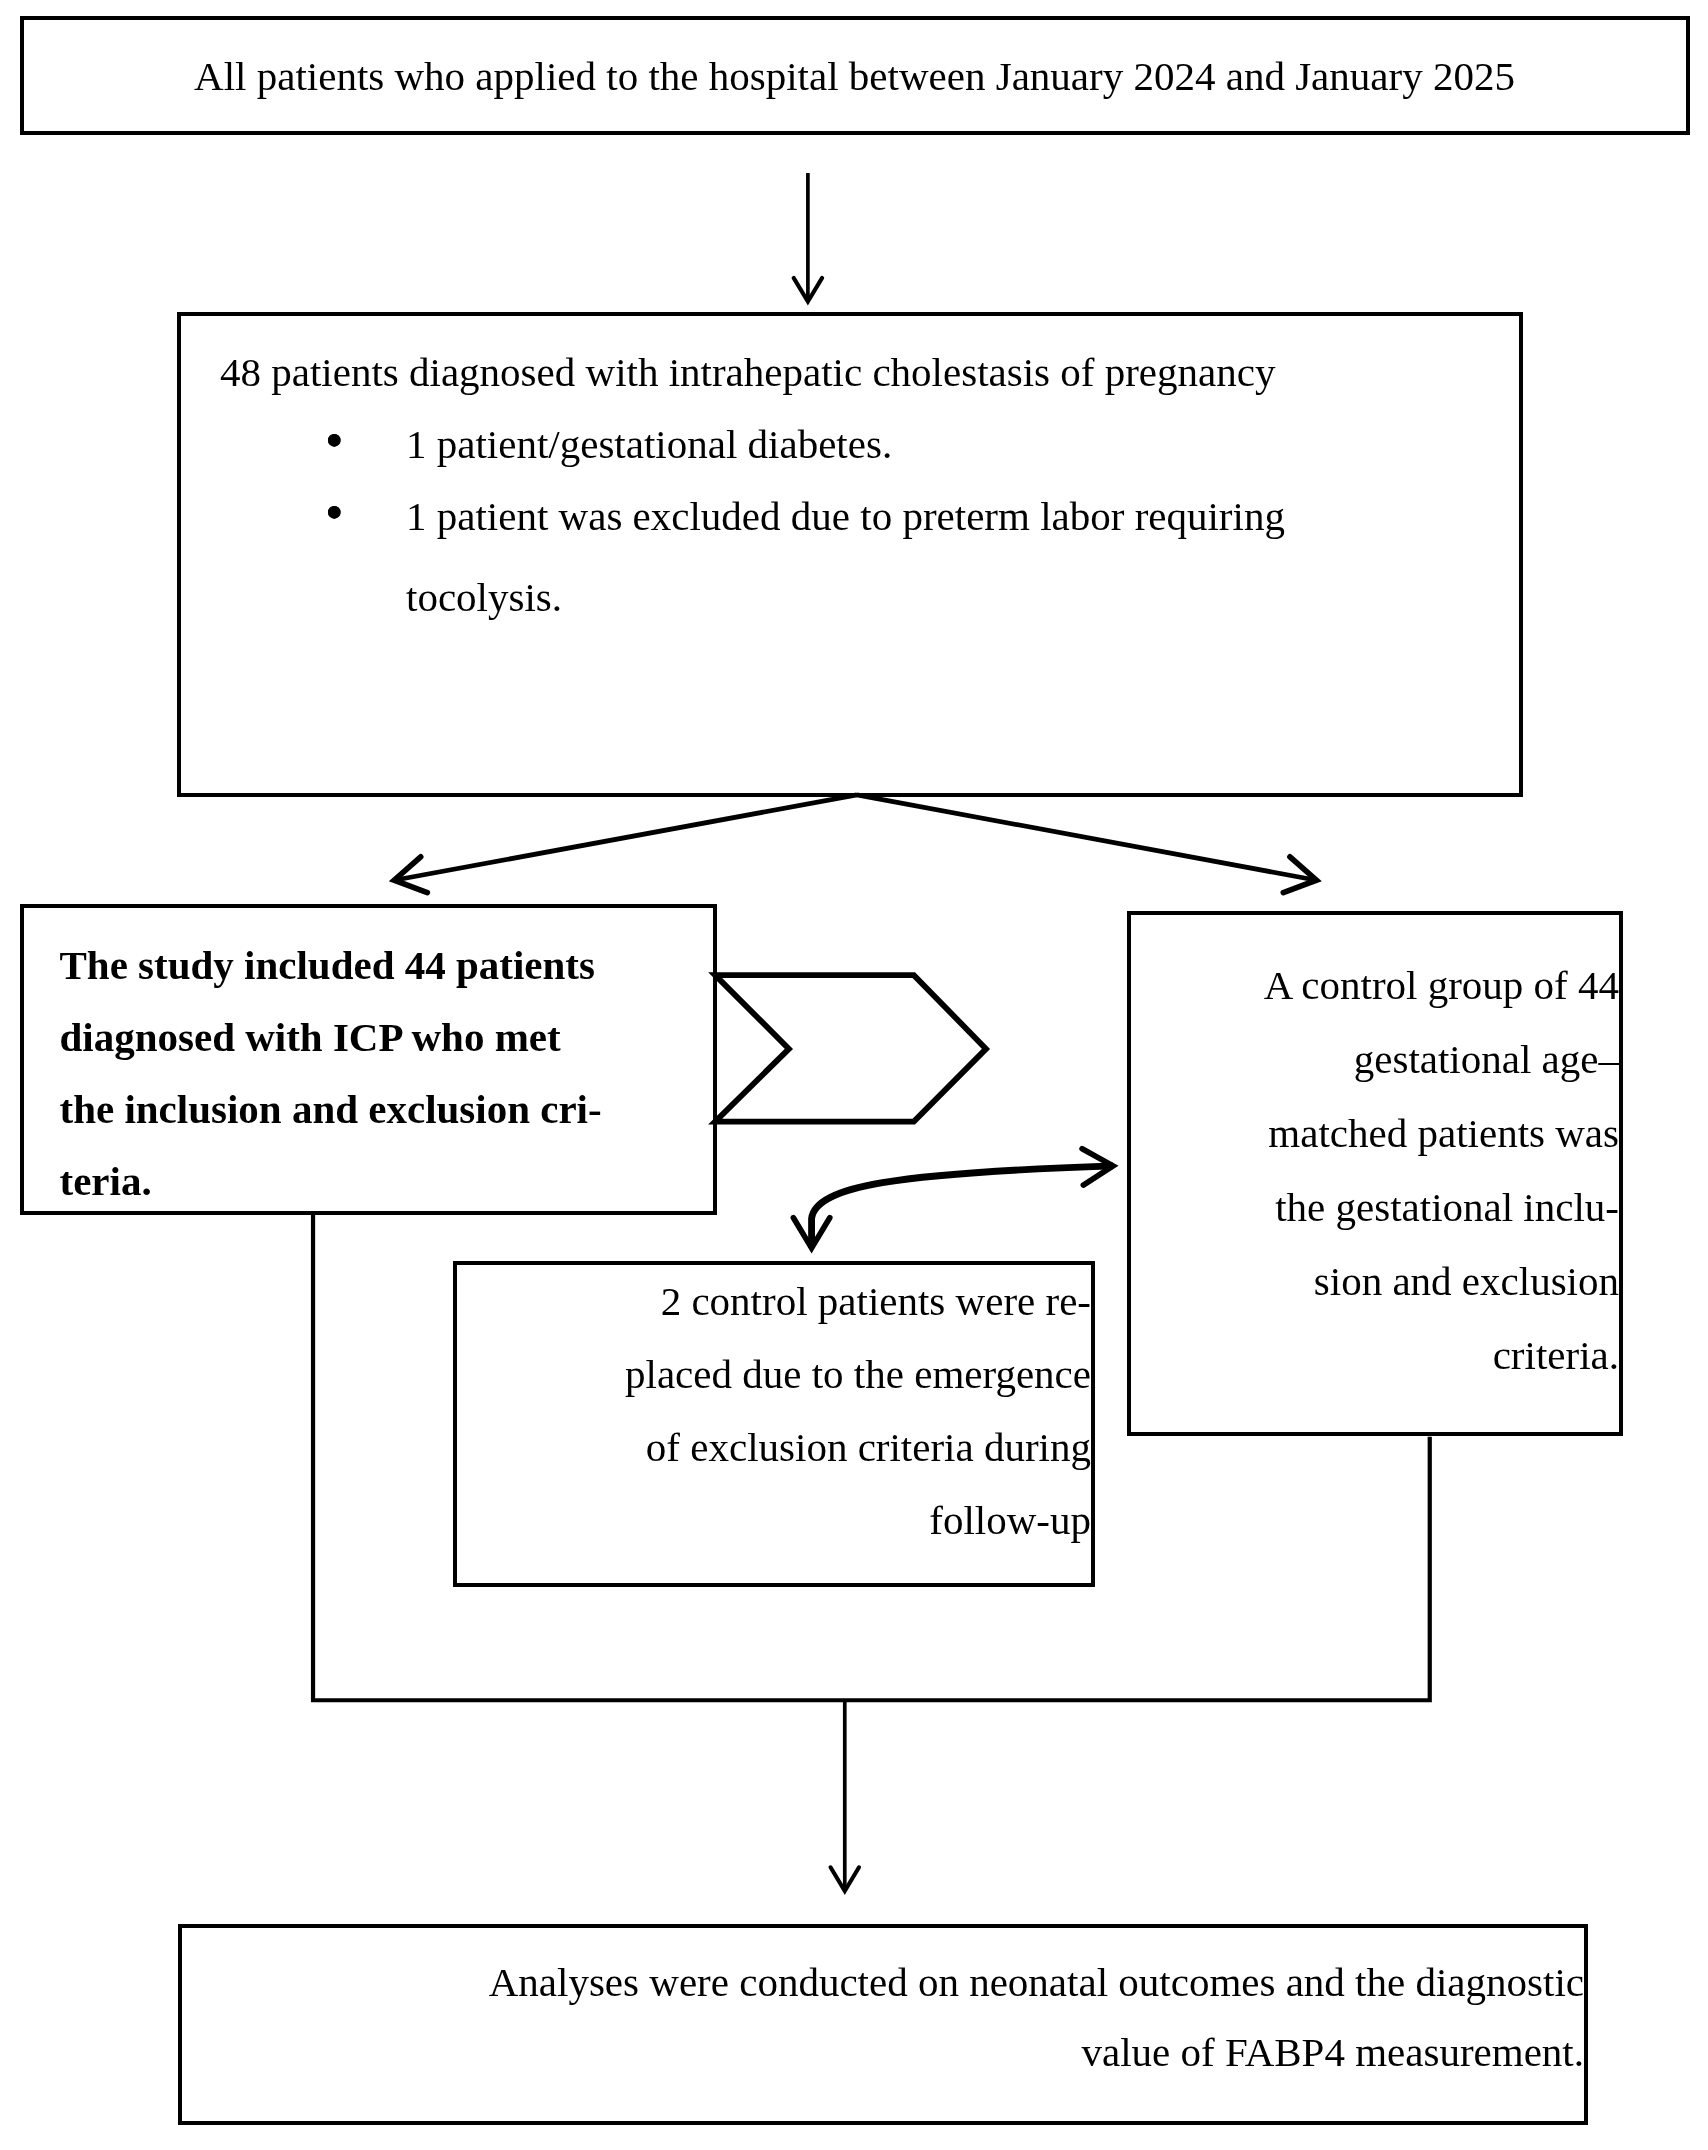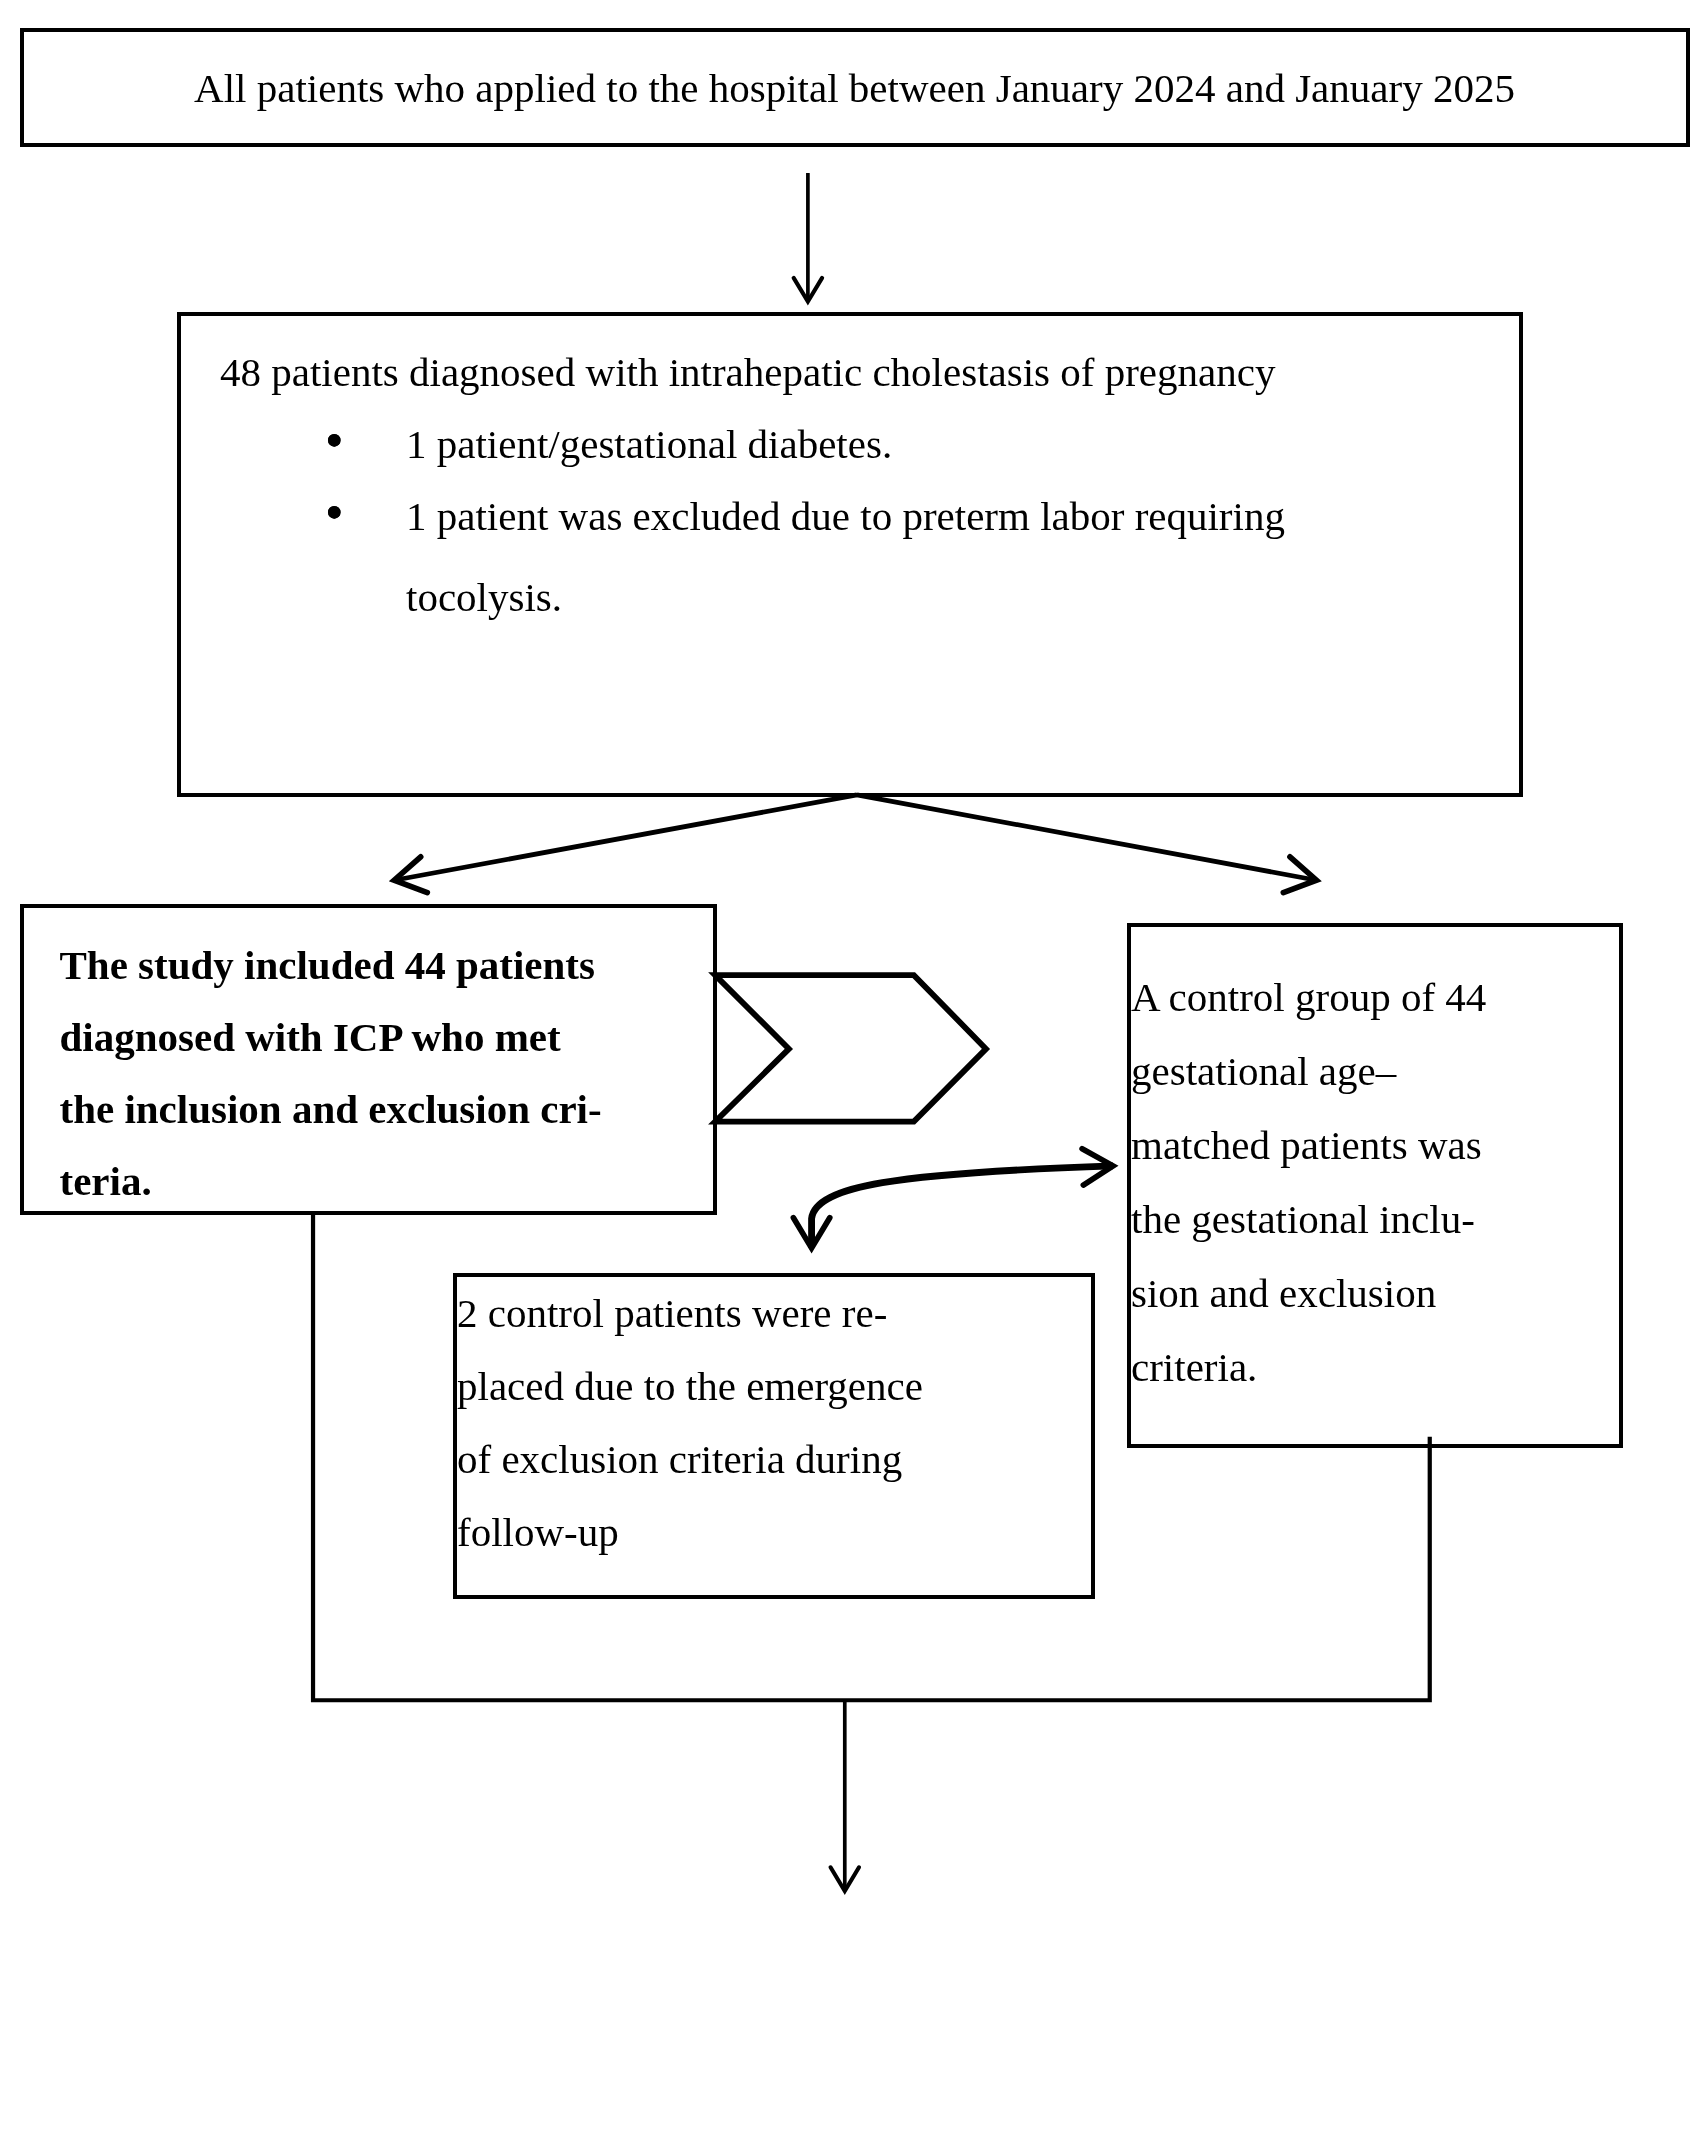--- a/index.html
+++ b/index.html
@@ -17,21 +17,21 @@
   }
   .fbox {
     position: absolute;
     box-sizing: border-box;
     border: 4.2px solid #000000;
     background: #ffffff;
     font-size: 41px;
     line-height: 74px;
     z-index: 2;
   }
-  .center-text { text-align: left; margin-top: 12px; }
+  .center-text { text-align: right; }
   .left-text   { text-align: left; }
   .line { white-space: nowrap; }
 
   
   .box-population {
     left: 19.5px; top: 16px; width: 1670px; height: 119px;
     display: flex; align-items: center; justify-content: center;
   }
 
   
@@ -138,20 +138,24 @@
     <div class="line">criteria.</div>
   </div>
 
   <div class="fbox box-replaced center-text">
     <div class="line">2 control patients were re-</div>
     <div class="line">placed due to the emergence</div>
     <div class="line">of exclusion criteria during</div>
     <div class="line">follow-up</div>
   </div>
 
+  <div class="fbox box-analyses center-text">
+    <div class="line">Analyses were conducted on neonatal outcomes and the diagnostic</div>
+    <div class="line">value of FABP4 measurement.</div>
+  </div>
 
   <svg class="connector-layer" viewBox="0 0 3241 4081" xmlns="http://www.w3.org/2000/svg">
     <defs>
       <marker id="vh" markerUnits="userSpaceOnUse" markerWidth="92" markerHeight="92" viewBox="0 0 24 24" refX="20" refY="12" orient="auto-start-reverse">
         <path d="M5,3 L20,12 L5,21" fill="none" stroke="#000000" stroke-width="2.8" stroke-linecap="round"></path>
       </marker>
       <marker id="vh-small" markerUnits="userSpaceOnUse" markerWidth="72" markerHeight="72" viewBox="0 0 24 24" refX="20" refY="12" orient="auto-start-reverse">
         <path d="M5,3 L20,12 L5,21" fill="none" stroke="#000000" stroke-width="2.6" stroke-linecap="round"></path>
       </marker>
     </defs>

